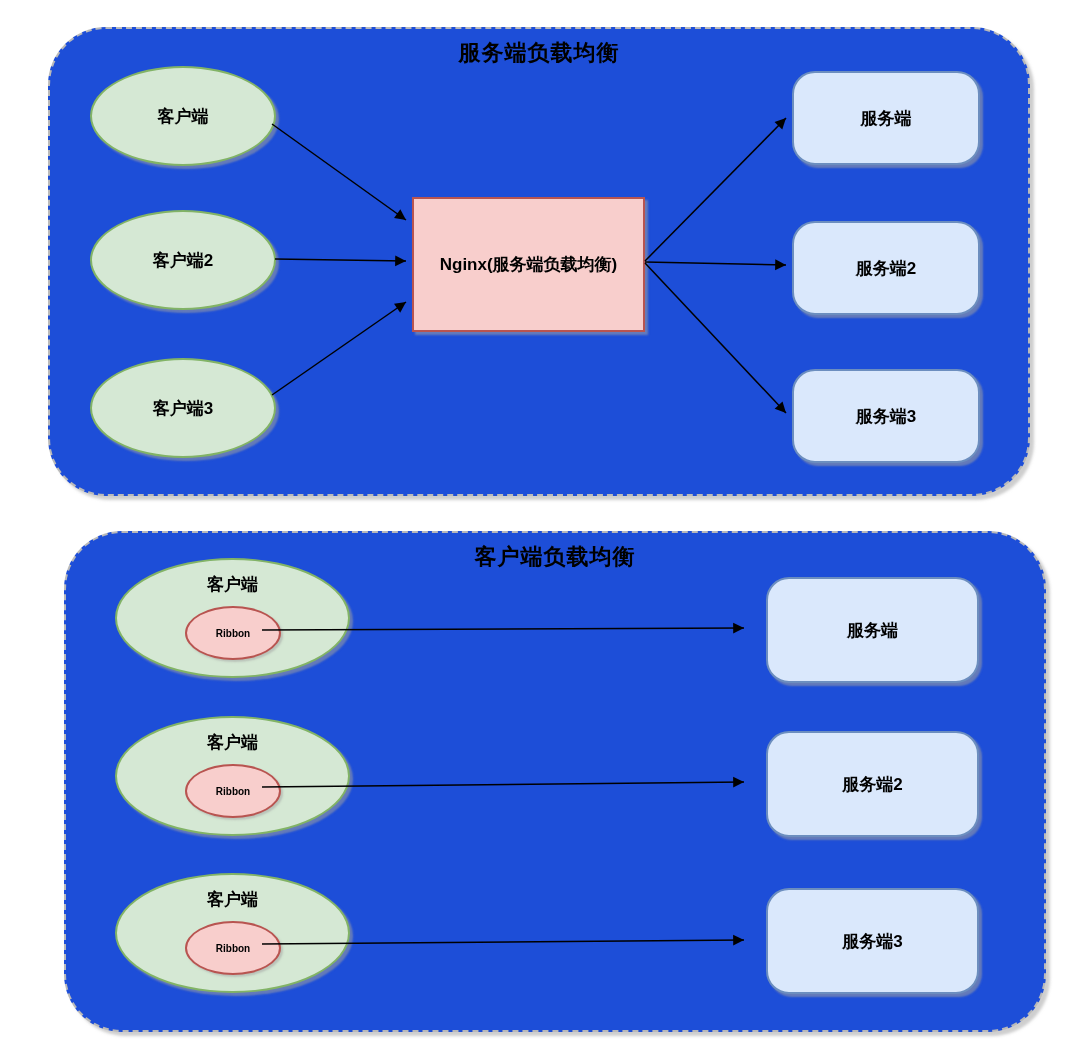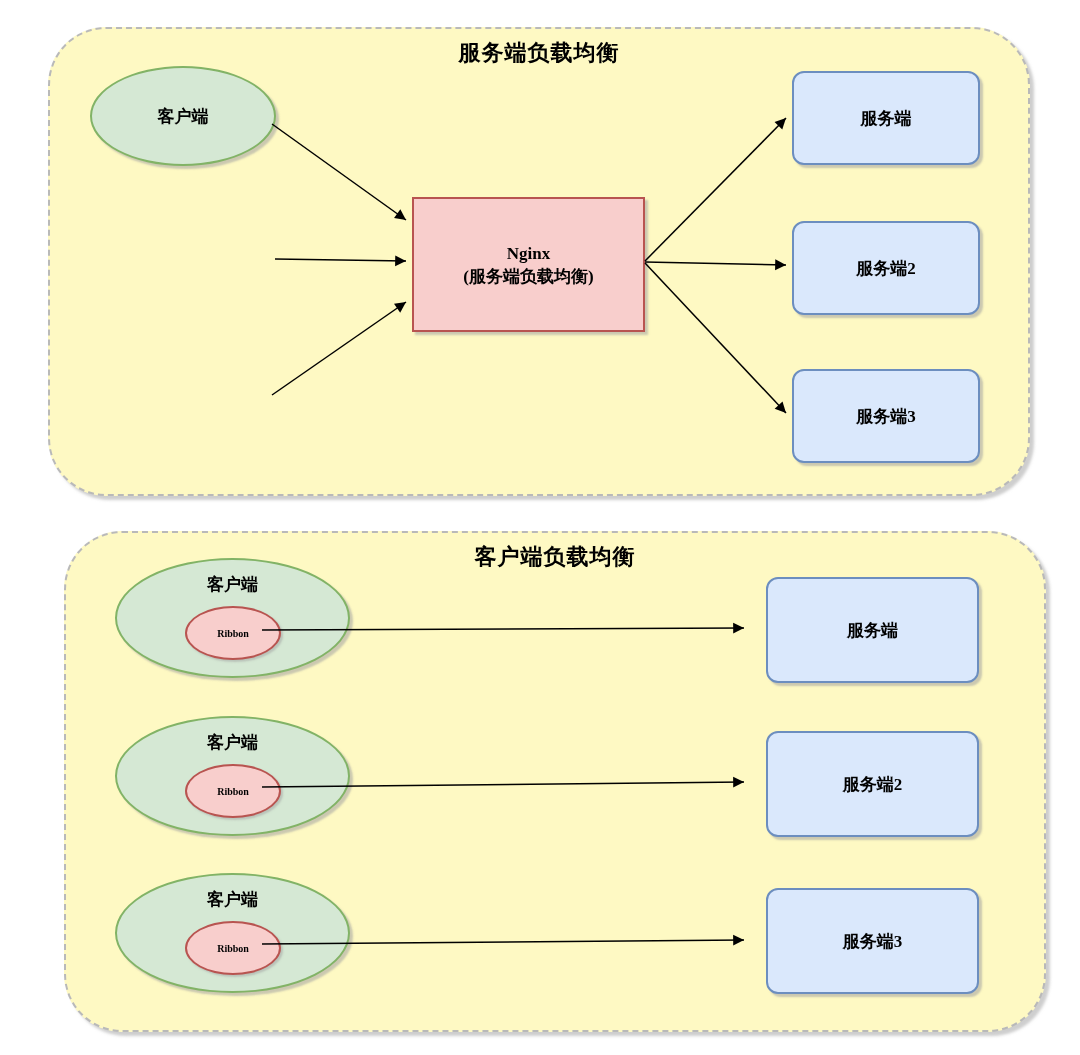--- a/index.html
+++ b/index.html
@@ -2,50 +2,49 @@
 <html style="--client-fill: #d5e8d4; --client-stroke: #82b366; --balancer-fill: #f8cecc; --balancer-stroke: #b85450; --server-fill: #dae8fc; --server-stroke: #6c8ebf; --panel-border: #b9b9b9; --arrow: #000000;"><head>
 <meta charset="utf-8">
 <style>
   html,body{margin:0;padding:0;background:#ffffff;}
   body{
     width:1080px;height:1055px;position:relative;overflow:hidden;
     font-family:"Liberation Sans","DejaVu Sans",sans-serif;color:#000;
   }
   .canvas{position:absolute;inset:0;}
   .panel{
-    position:absolute;background:#fef9c3;
+    position:absolute;background:#1d4ed8;
     border:2px dashed var(--panel-border,#b9b9b9);
     border-radius:58px;
     box-shadow:4px 4px 3px rgba(165,165,165,.55);
-    font-family:Liberation Serif, serif;
   }
   .panel-title{
     position:absolute;top:9px;left:0;right:0;margin:0;
     text-align:center;font-size:22px;font-weight:bold;letter-spacing:1px;
   }
   .node{
     position:absolute;display:flex;align-items:center;justify-content:center;
     font-weight:bold;font-size:17px;text-align:center;box-sizing:border-box;
   }
   .client-ellipse{
     border-radius:50%;
     background:var(--client-fill,#d5e8d4);
     border:2px solid var(--client-stroke,#82b366);
     box-shadow:3px 3px 2px rgba(160,160,160,.55);
   }
   .nginx-box{
     background:var(--balancer-fill,#f8cecc);
     border:2px solid var(--balancer-stroke,#b85450);
     box-shadow:3px 3px 2px rgba(160,160,160,.55);
-    flex-direction:column;line-height:23px;
+    flex-direction:row;line-height:23px;
   }
   .server-box{
     background:var(--server-fill,#dae8fc);
     border:2px solid var(--server-stroke,#6c8ebf);
-    border-radius:12px;
+    border-radius:23px;
     box-shadow:3px 3px 2px rgba(160,160,160,.55);
   }
   .outer-client{
     position:absolute;box-sizing:border-box;
     border-radius:50%;
     background:var(--client-fill,#d5e8d4);
     border:2px solid var(--client-stroke,#82b366);
     box-shadow:3px 3px 2px rgba(160,160,160,.55);
   }
   .outer-client-label{
@@ -67,20 +66,26 @@
 </head>
 <body>
 
 <div class="canvas">
 
   <section class="panel" style="left:48px;top:27px;width:978px;height:465px;">
     <h2 class="panel-title">服务端负载均衡</h2>
 
     <div class="node client-ellipse" style="left:40px;top:37px;width:186px;height:100px;">
       <span>客户端</span>
+    </div>
+    <div class="node client-ellipse" style="left:40px;top:181px;width:186px;height:100px;">
+      <span>客户端2</span>
+    </div>
+    <div class="node client-ellipse" style="left:40px;top:329px;width:186px;height:100px;">
+      <span>客户端3</span>
     </div>
 
     <div class="node nginx-box" style="left:362px;top:168px;width:233px;height:135px;">
       <span>Nginx</span>
       <span>(服务端负载均衡)</span>
     </div>
 
     <div class="node server-box" style="left:742px;top:42px;width:188px;height:94px;">
       <span>服务端</span>
     </div>

